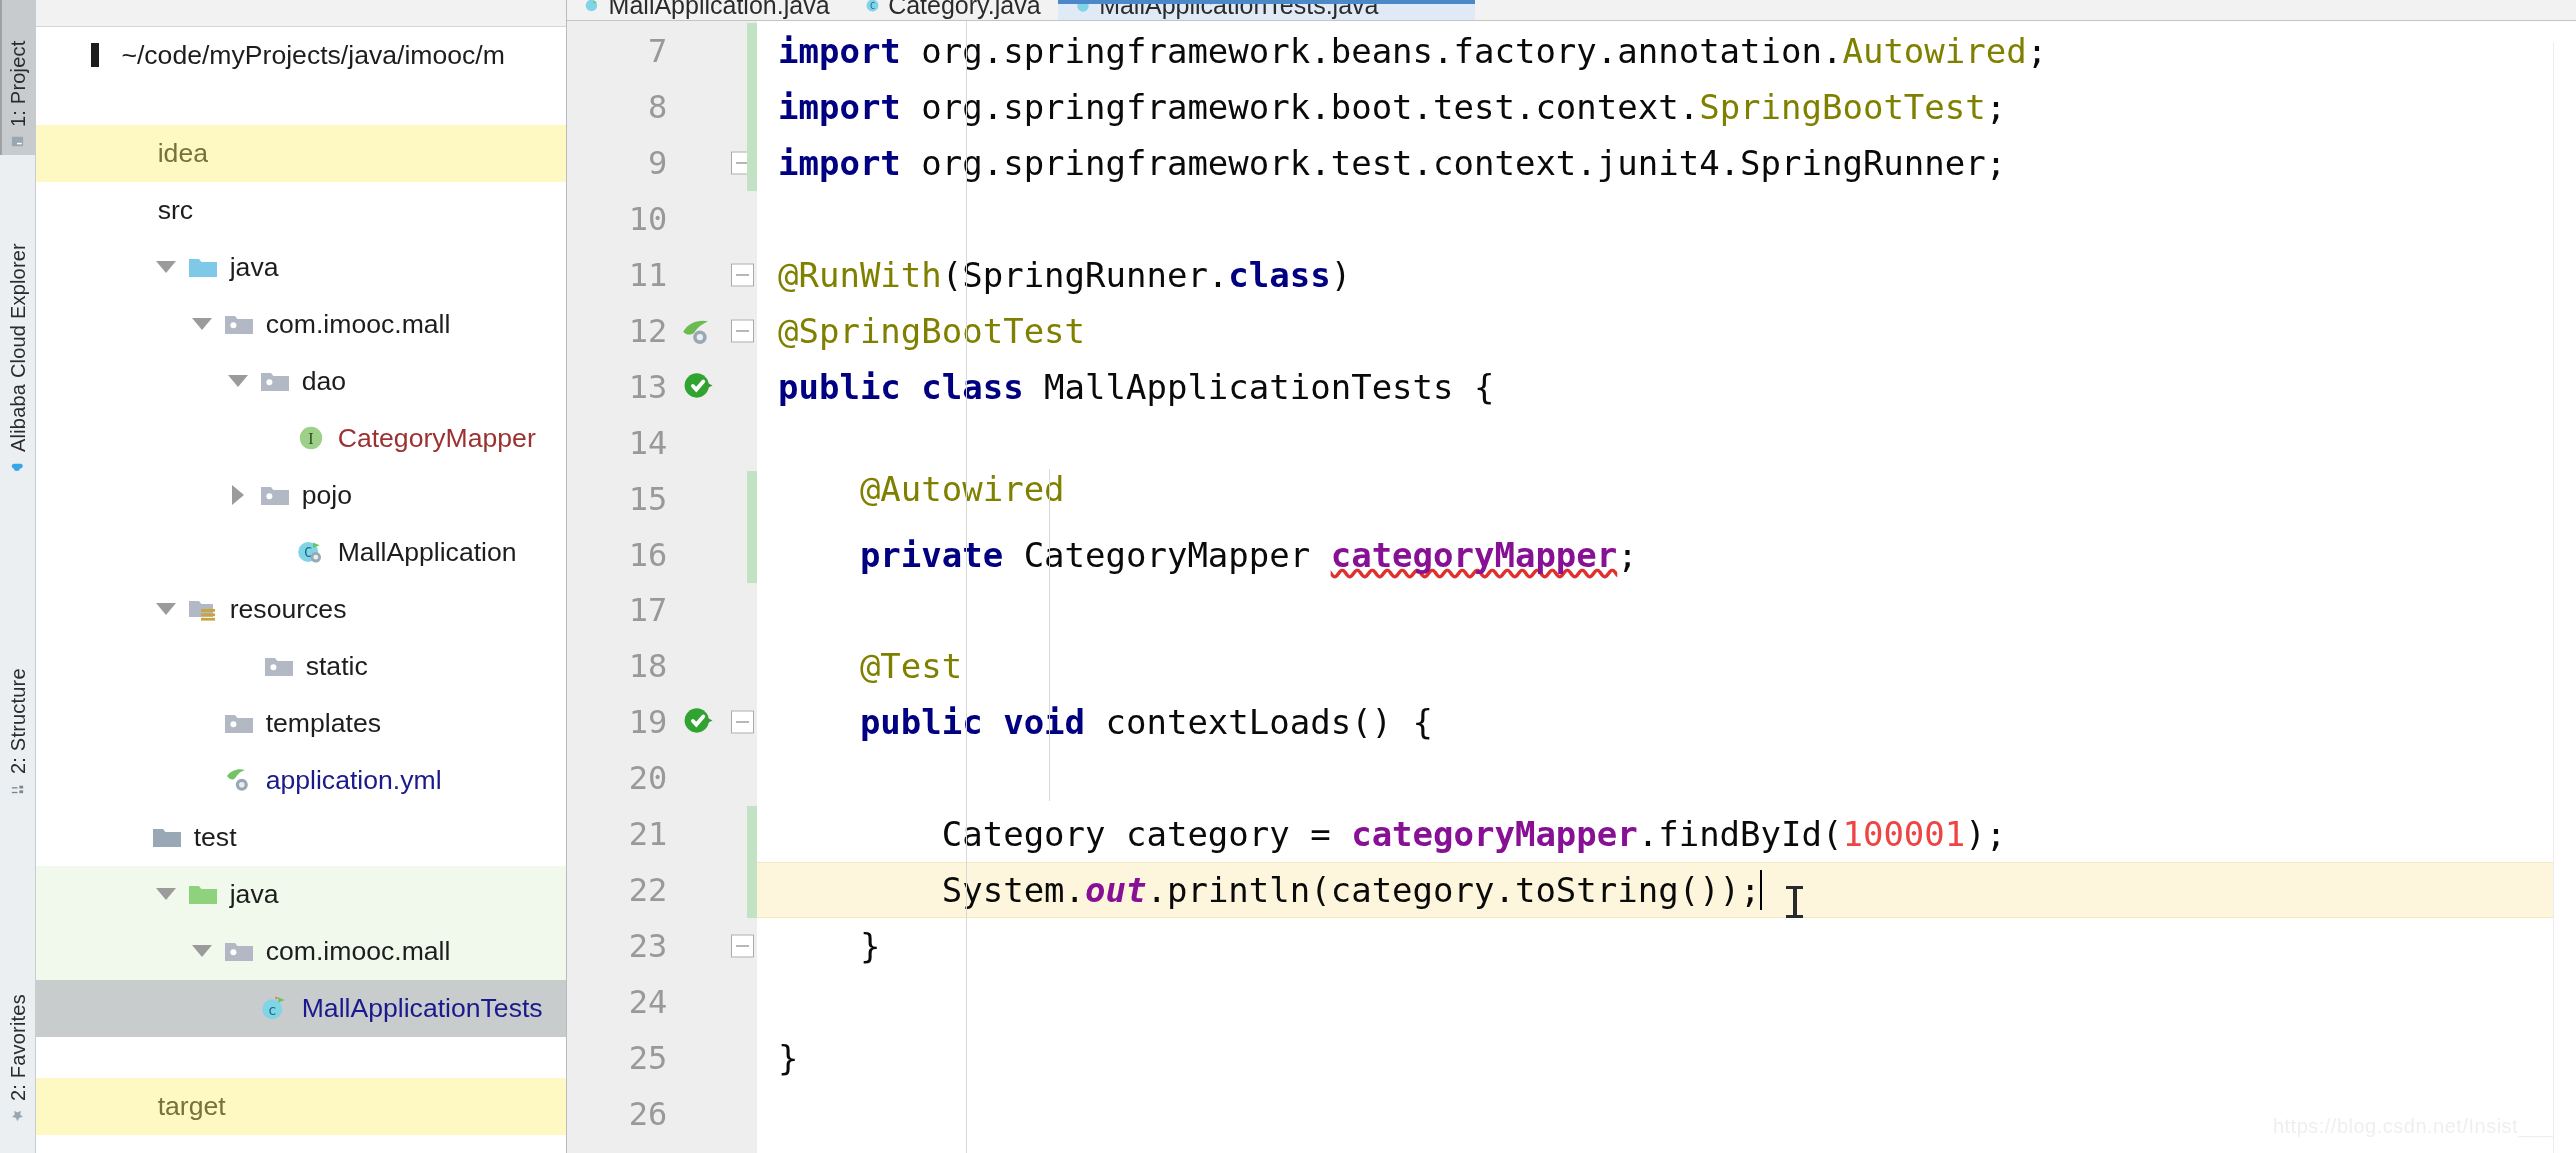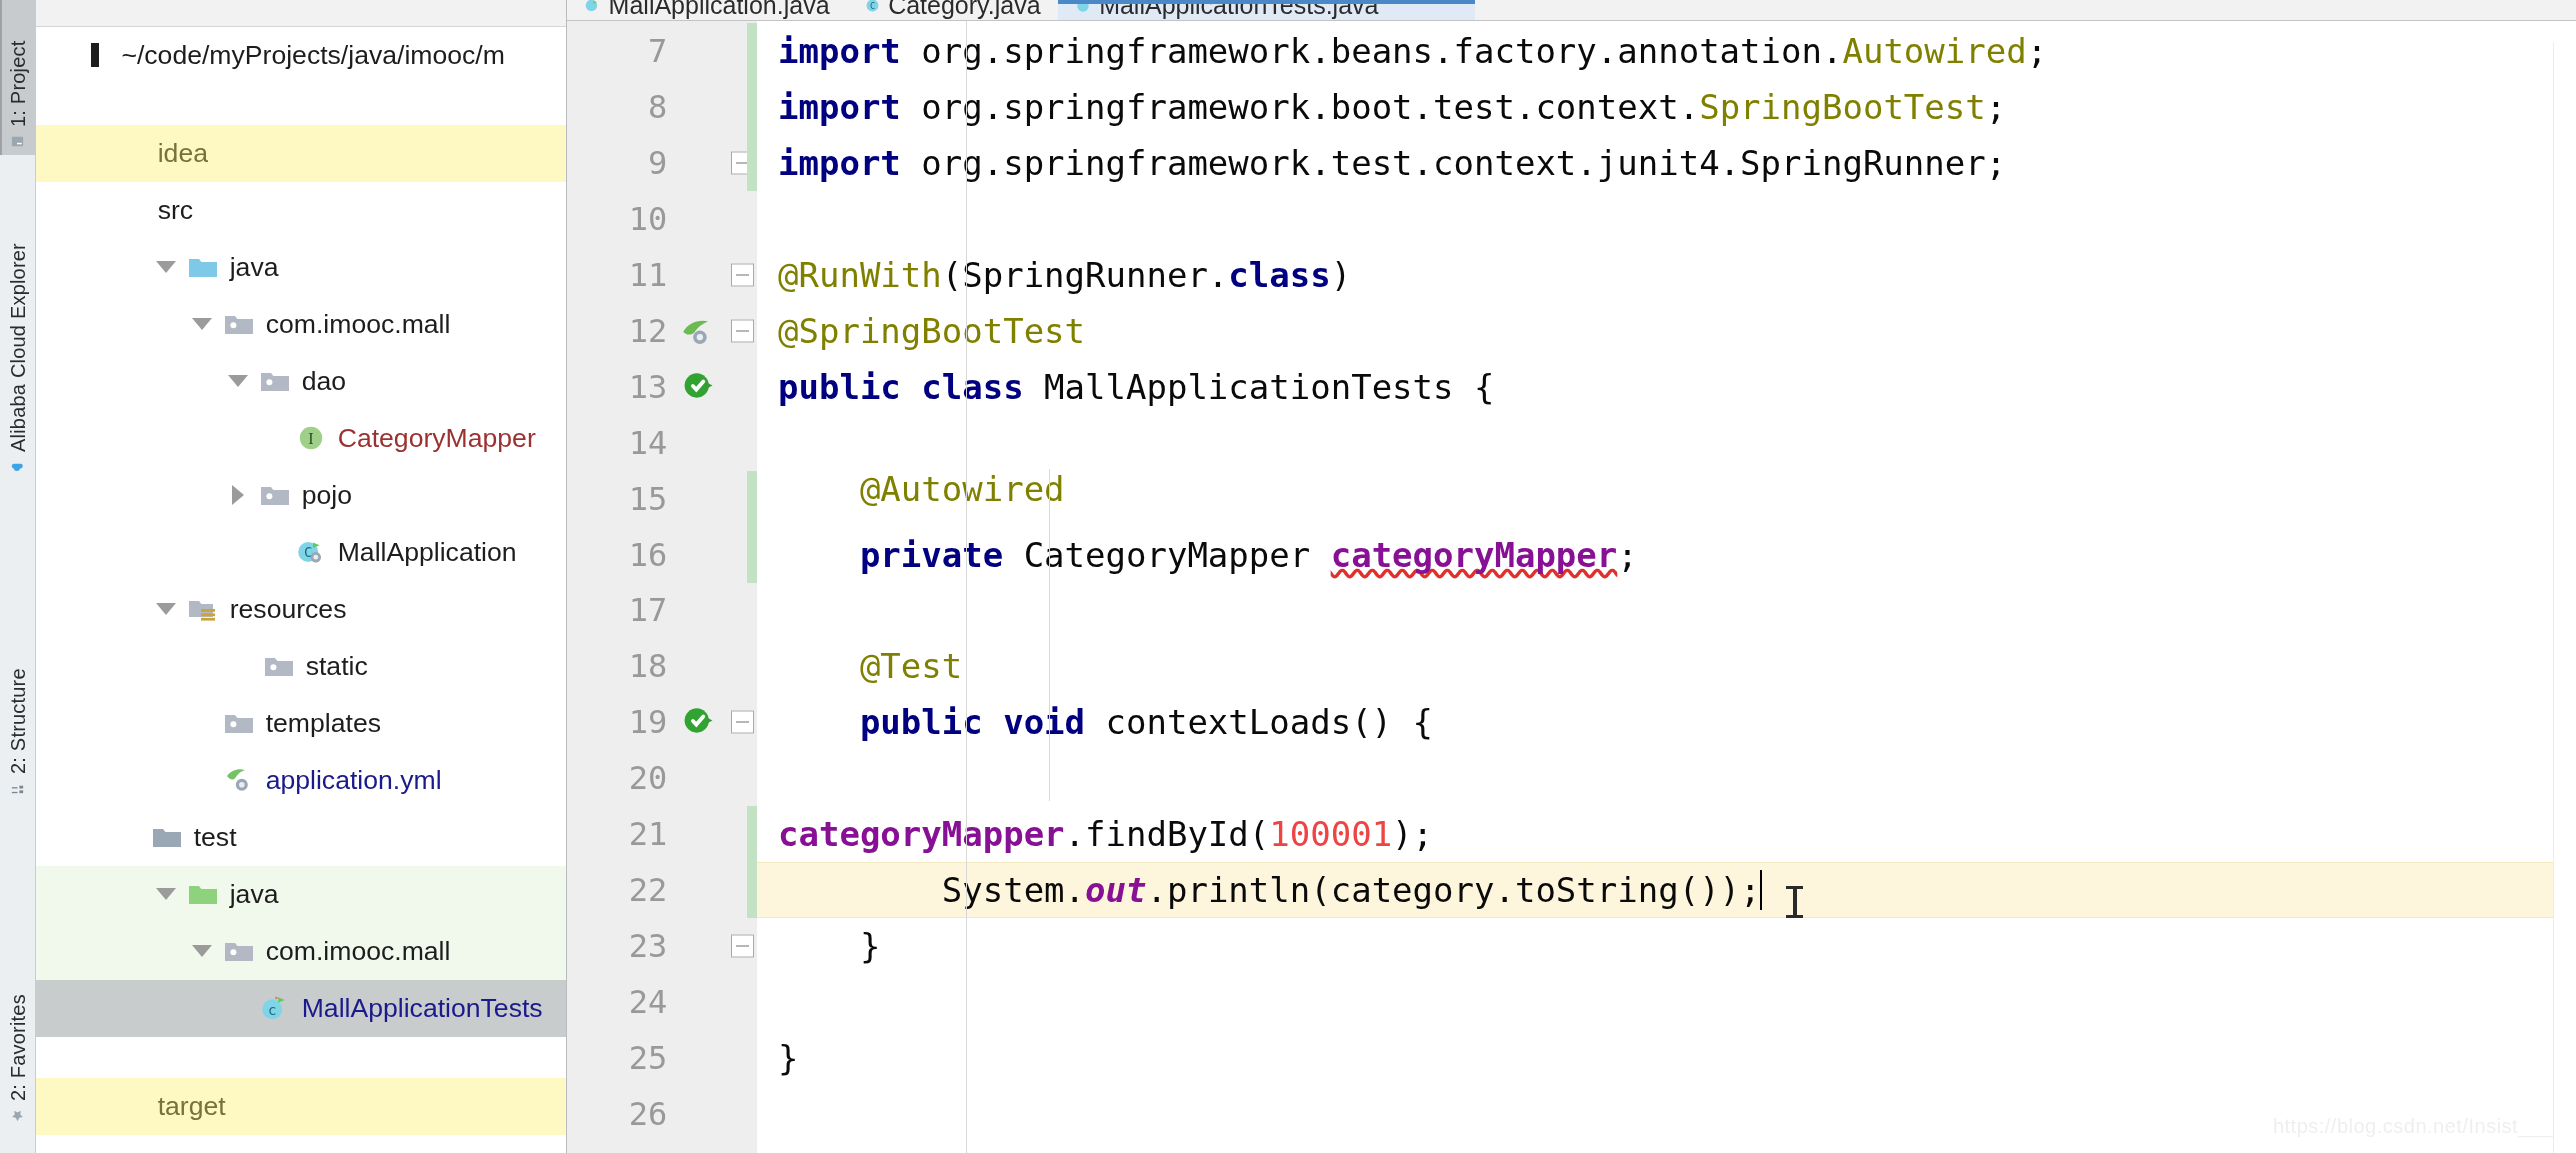--- a/index.html
+++ b/index.html
@@ -653,21 +653,21 @@
             <span class="gnum">26</span>
             <span class="gicons"></span>
           </div>
         </div>
       <div class="code" id="code">
           <div class="cline" style="top: 1065px;"></div>
           <div class="cline" style="top: 1009px;"><span>}</span></div>
           <div class="cline" style="top: 953px;"></div>
           <div class="cline" style="top: 897px;"><span>    }</span></div>
           <div class="cline cur" style="top: 841px;"><span>        System.</span><span class="sfld">out</span><span>.println(category.toString());</span><span class="caret"></span></div>
-          <div class="cline" style="top: 785px;"><span class="fld">categoryMapper</span><span>.findById(</span><span class="num">100001</span><span>);</span></div>
+          <div class="cline" style="top: 785px;"><span>        Category category = </span><span class="fld">categoryMapper</span><span>.findById(</span><span class="num">100001</span><span>);</span></div>
           <div class="cline" style="top: 729px;"></div>
           <div class="cline" style="top: 673px;"><span class="k">    public void </span><span>contextLoads() {</span></div>
           <div class="cline" style="top: 617px;"><span class="ann">    @Test</span></div>
           <div class="cline" style="top: 561px;"></div>
           <div class="cline" style="top: 506px;"><span class="k">    private </span><span>CategoryMapper </span><span class="fld err">categoryMapper</span><span>;</span></div>
           <div class="cline" style="top: 440px;"><span class="ann">    @Autowired</span></div>
           <div class="cline" style="top: 394px;"></div>
           <div class="cline" style="top: 338px;"><span class="k">public class </span><span>MallApplicationTests {</span></div>
           <div class="cline" style="top: 282px;"><span class="ann">@SpringBootTest</span></div>
           <div class="cline" style="top: 226px;"><span class="ann">@RunWith</span><span>(SpringRunner.</span><span class="k">class</span><span>)</span></div>

